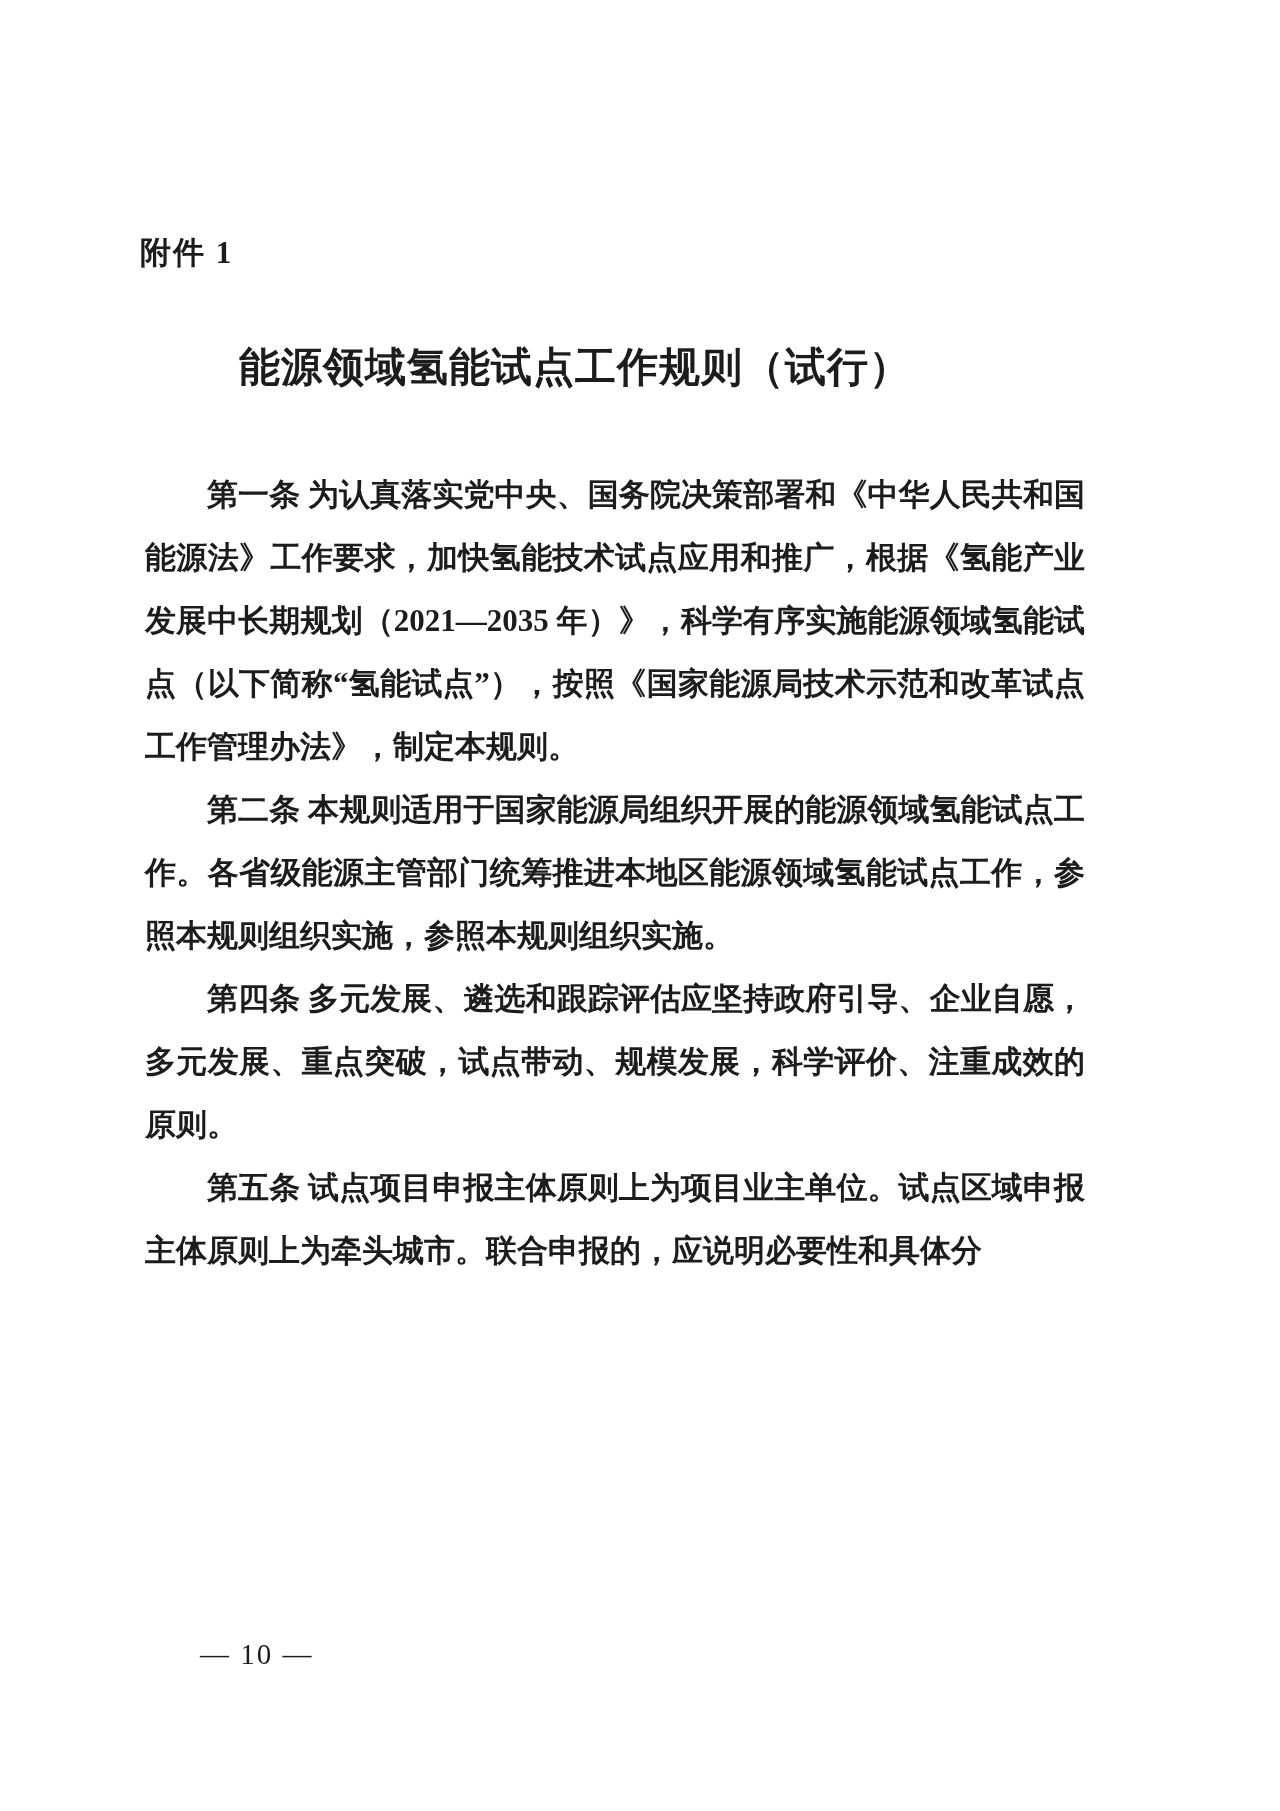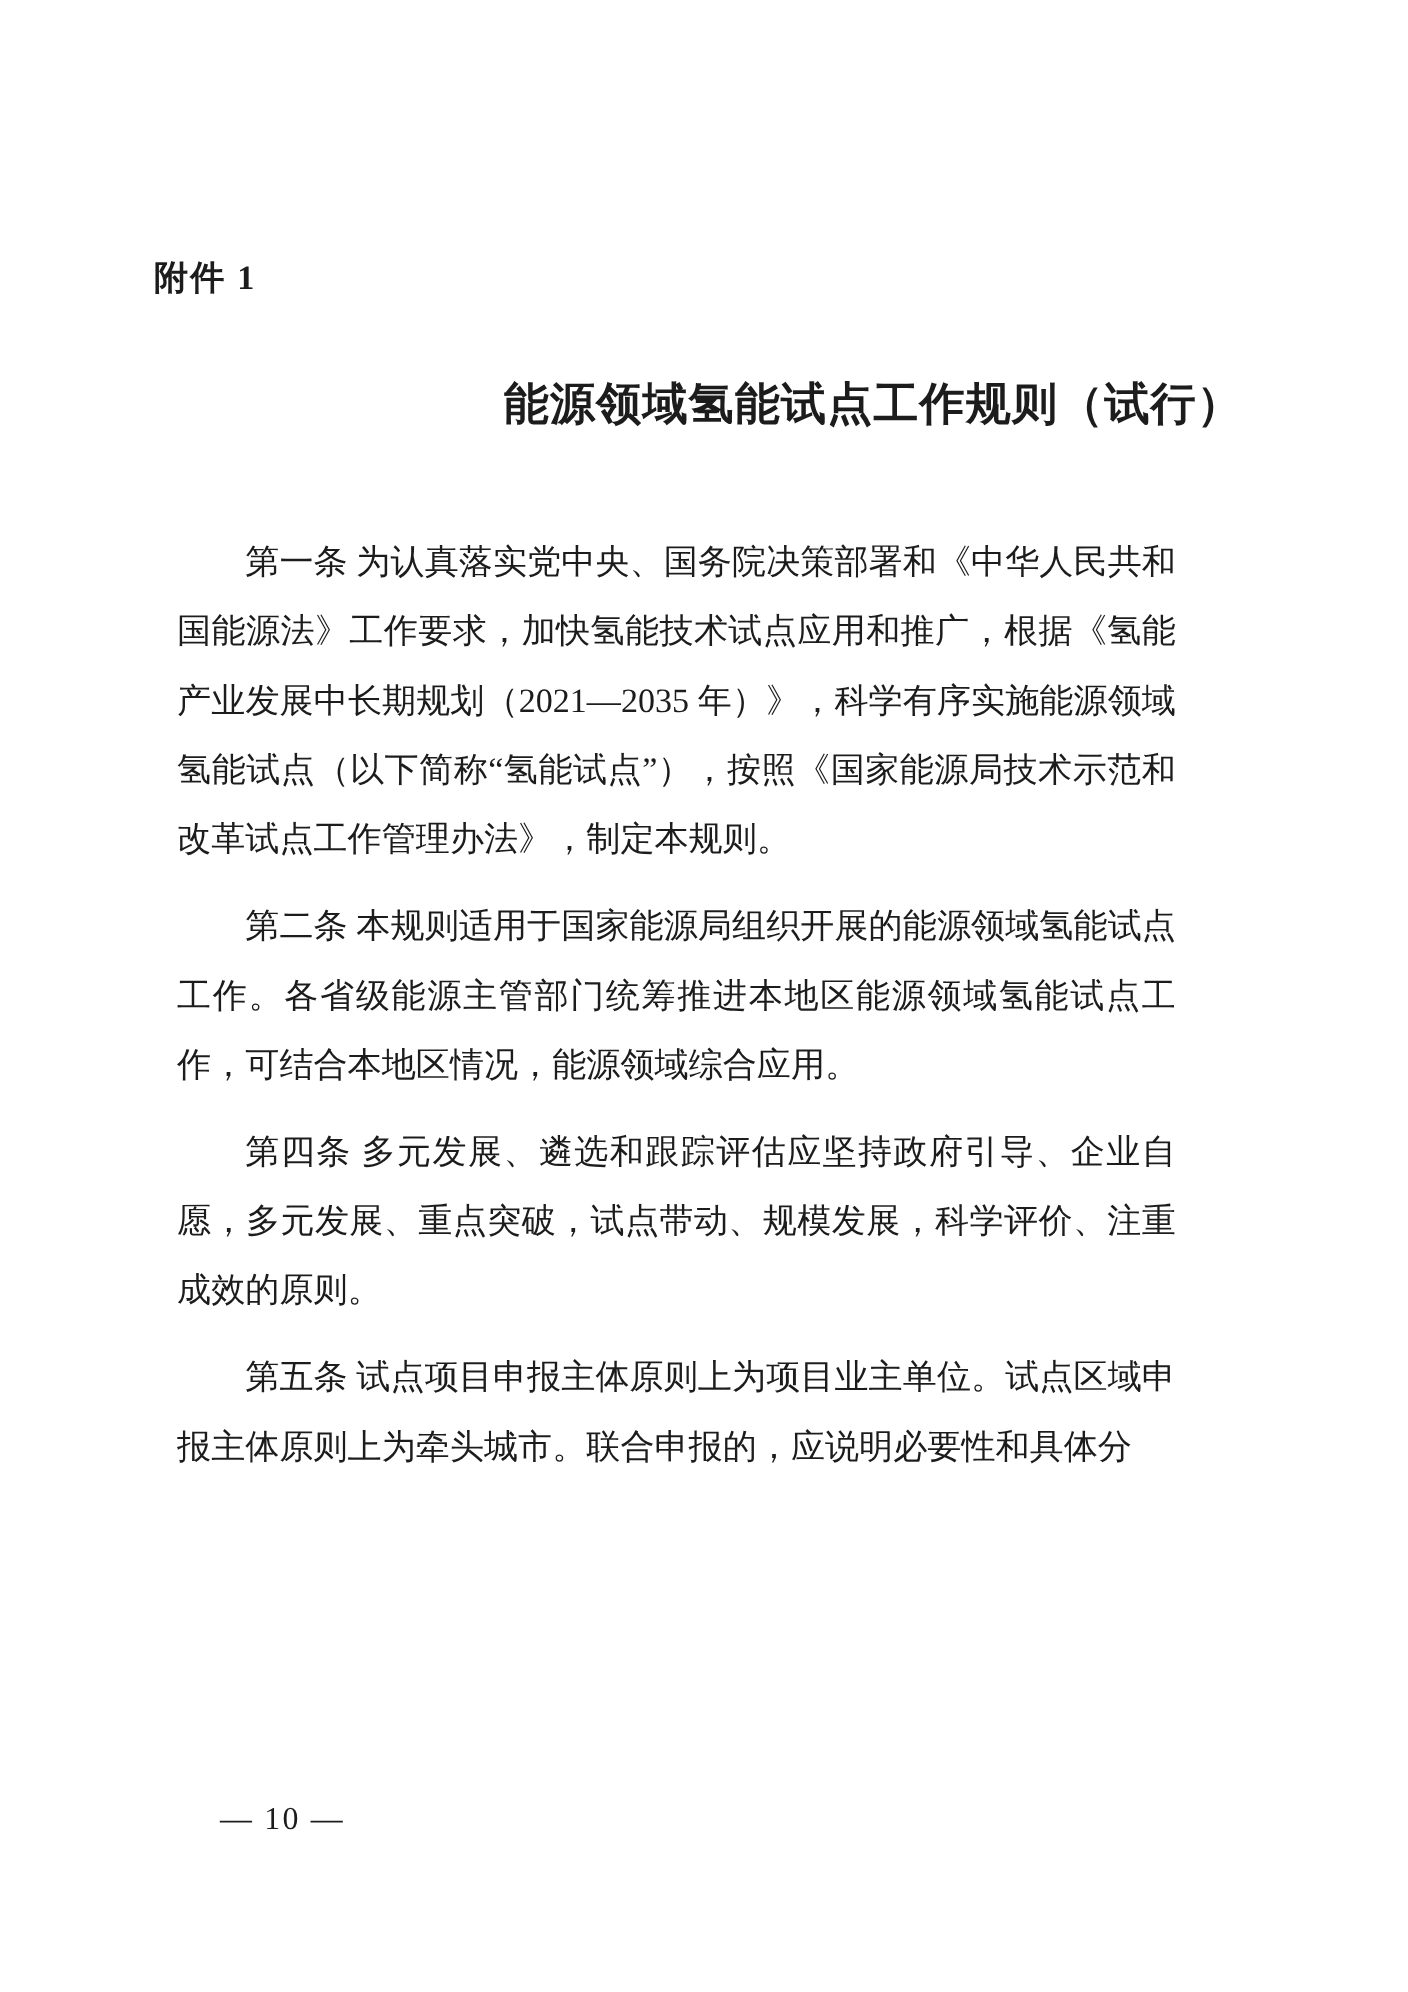--- a/index.html
+++ b/index.html
@@ -24,40 +24,41 @@
     font-size: 31px;
     font-weight: 600;
     letter-spacing: 2px;
   }
   .doc-title {
     position: absolute;
     left: 20px;
     top: 340px;
     width: 1110px;
     margin: 0;
-    text-align: right;
+    text-align: center;
     font-size: 41px;
     font-weight: 700;
     letter-spacing: 1px;
     white-space: nowrap;
   }
   .doc-body {
     position: absolute;
     left: 145px;
     top: 463px;
     width: 940px;
     font-size: 31px;
     line-height: 63px;
     text-align: justify;
     text-justify: inter-ideograph;
   }
   .doc-body p {
-    margin: 16px;
+    margin: 0;
     padding: 0;
     text-indent: 2em;
+    font-weight: bold;
   }
   .page-number {
     position: absolute;
     left: 200px;
     top: 1638px;
     font-size: 29px;
     letter-spacing: 2px;
     white-space: nowrap;
   }
 </style>
@@ -65,20 +66,20 @@
 <body>
 
 <div class="page">
 
   <div class="attachment-label">附件 1</div>
 
   <h1 class="doc-title">能源领域氢能试点工作规则（试行）</h1>
 
   <div class="doc-body">
     <p>第一条 为认真落实党中央、国务院决策部署和《中华人民共和国能源法》工作要求，加快氢能技术试点应用和推广，根据《氢能产业发展中长期规划（2021—2035 年）》，科学有序实施能源领域氢能试点（以下简称“氢能试点”），按照《国家能源局技术示范和改革试点工作管理办法》，制定本规则。</p>
-    <p>第二条 本规则适用于国家能源局组织开展的能源领域氢能试点工作。各省级能源主管部门统筹推进本地区能源领域氢能试点工作，可结合本地区情况，能源领域综合应用。</p>
+    <p>第二条 本规则适用于国家能源局组织开展的能源领域氢能试点工作。各省级能源主管部门统筹推进本地区能源领域氢能试点工作，参照本规则组织实施，参照本规则组织实施。</p>
     <p>第四条 多元发展、遴选和跟踪评估应坚持政府引导、企业自愿，多元发展、重点突破，试点带动、规模发展，科学评价、注重成效的原则。</p>
     <p>第五条 试点项目申报主体原则上为项目业主单位。试点区域申报主体原则上为牵头城市。联合申报的，应说明必要性和具体分</p>
   </div>
 
   <div class="page-number">— 10 —</div>
 
 </div>
 
 </body></html>

